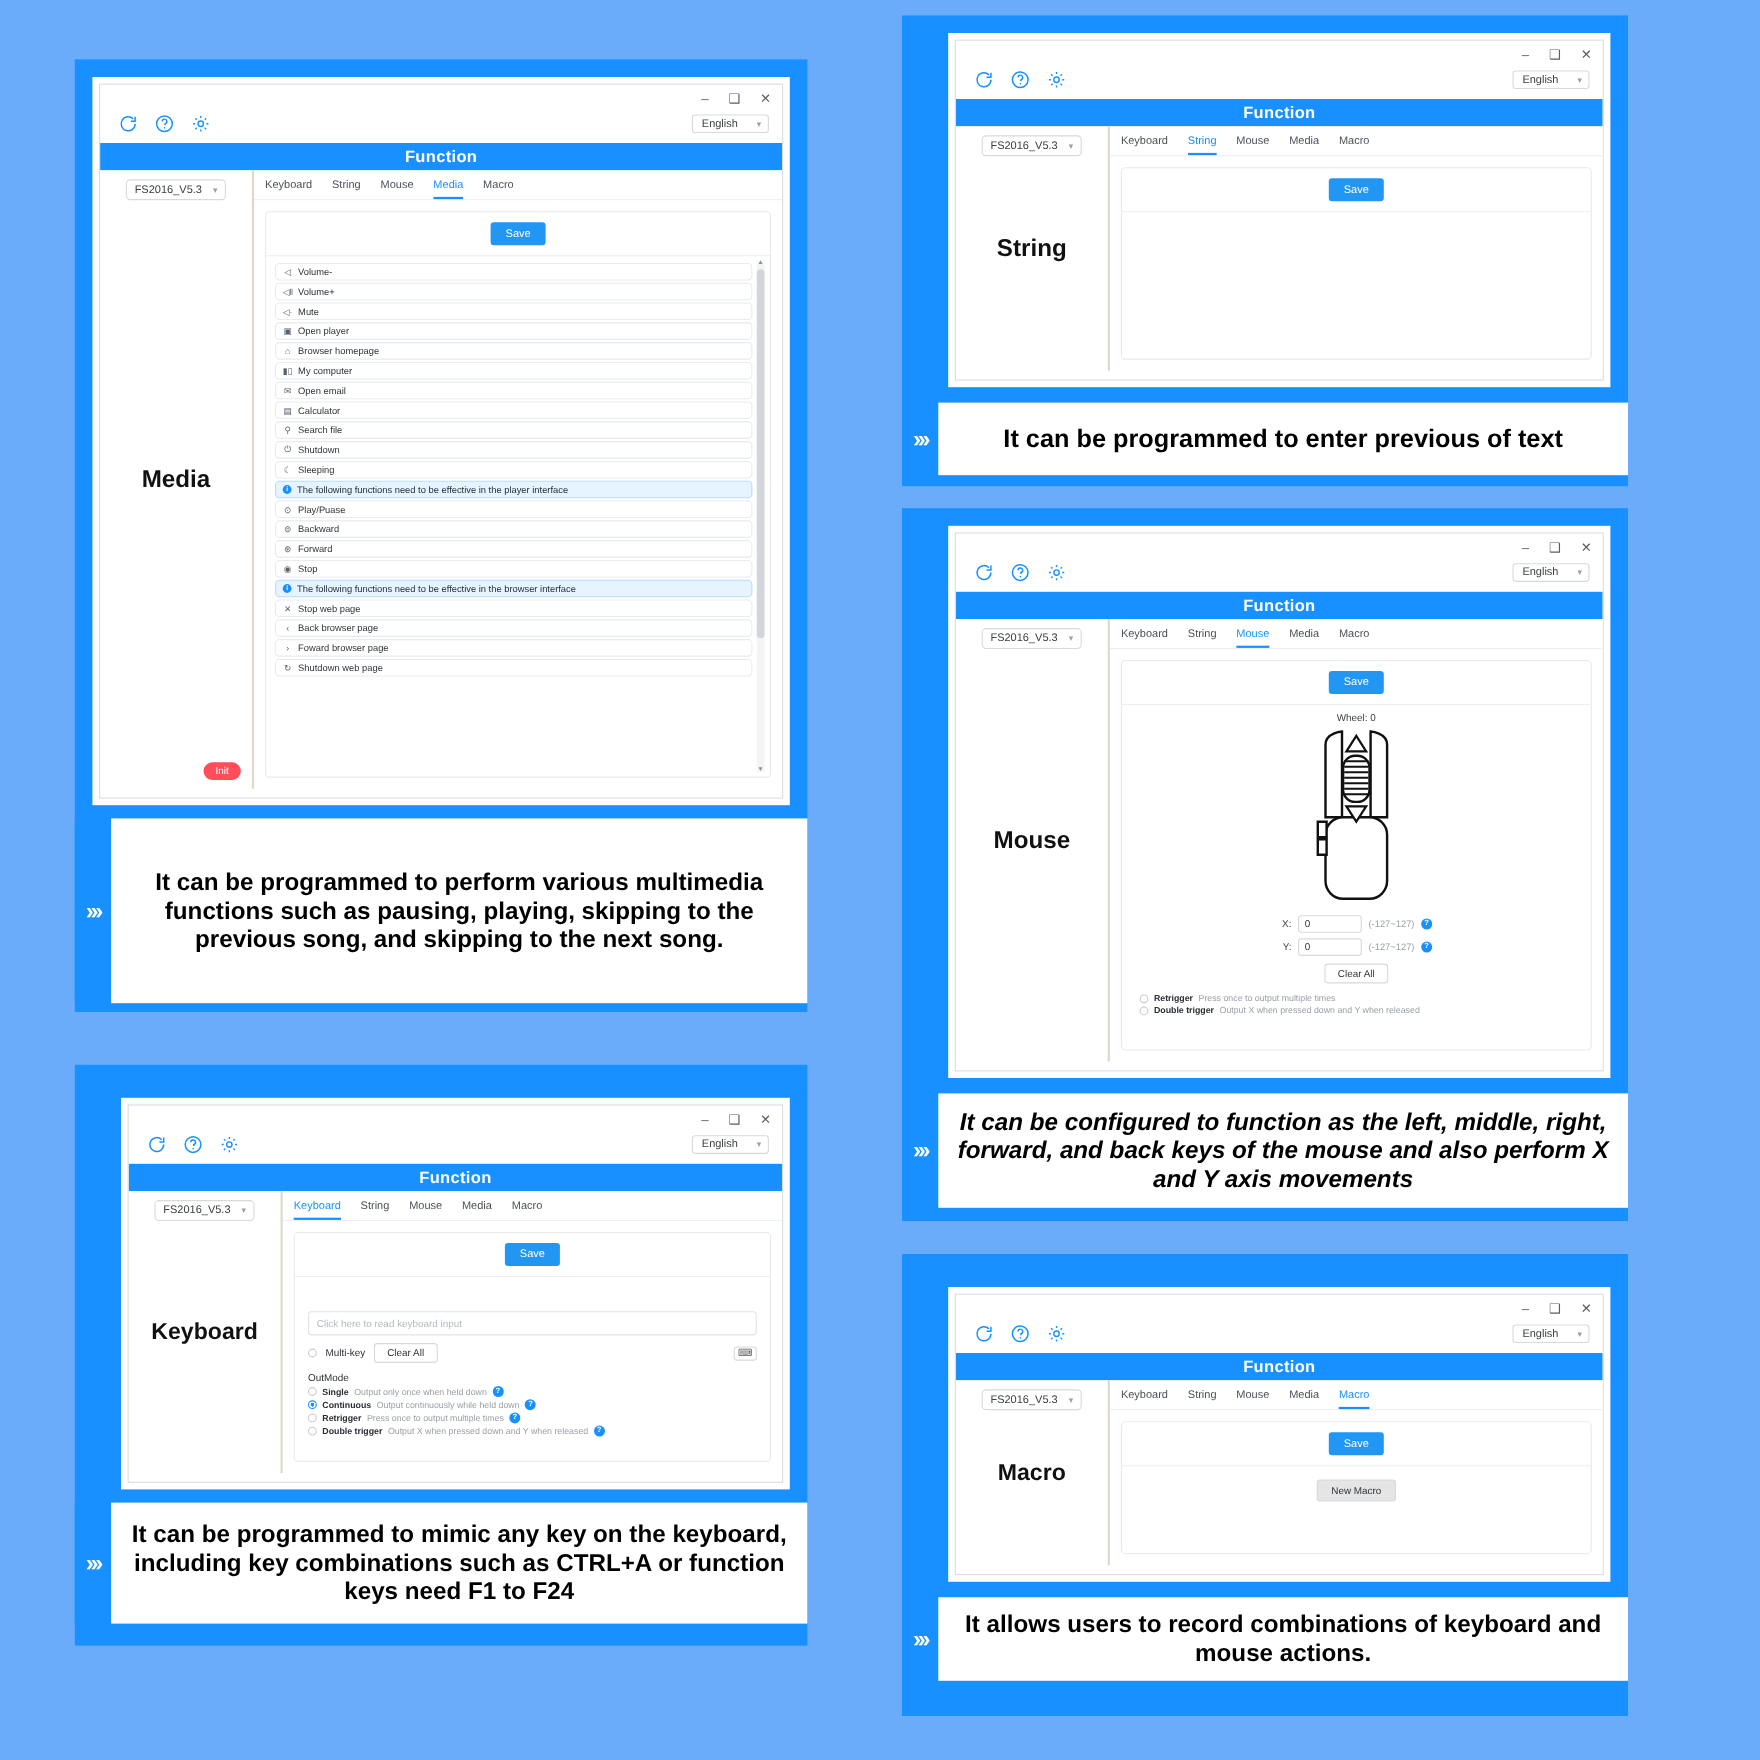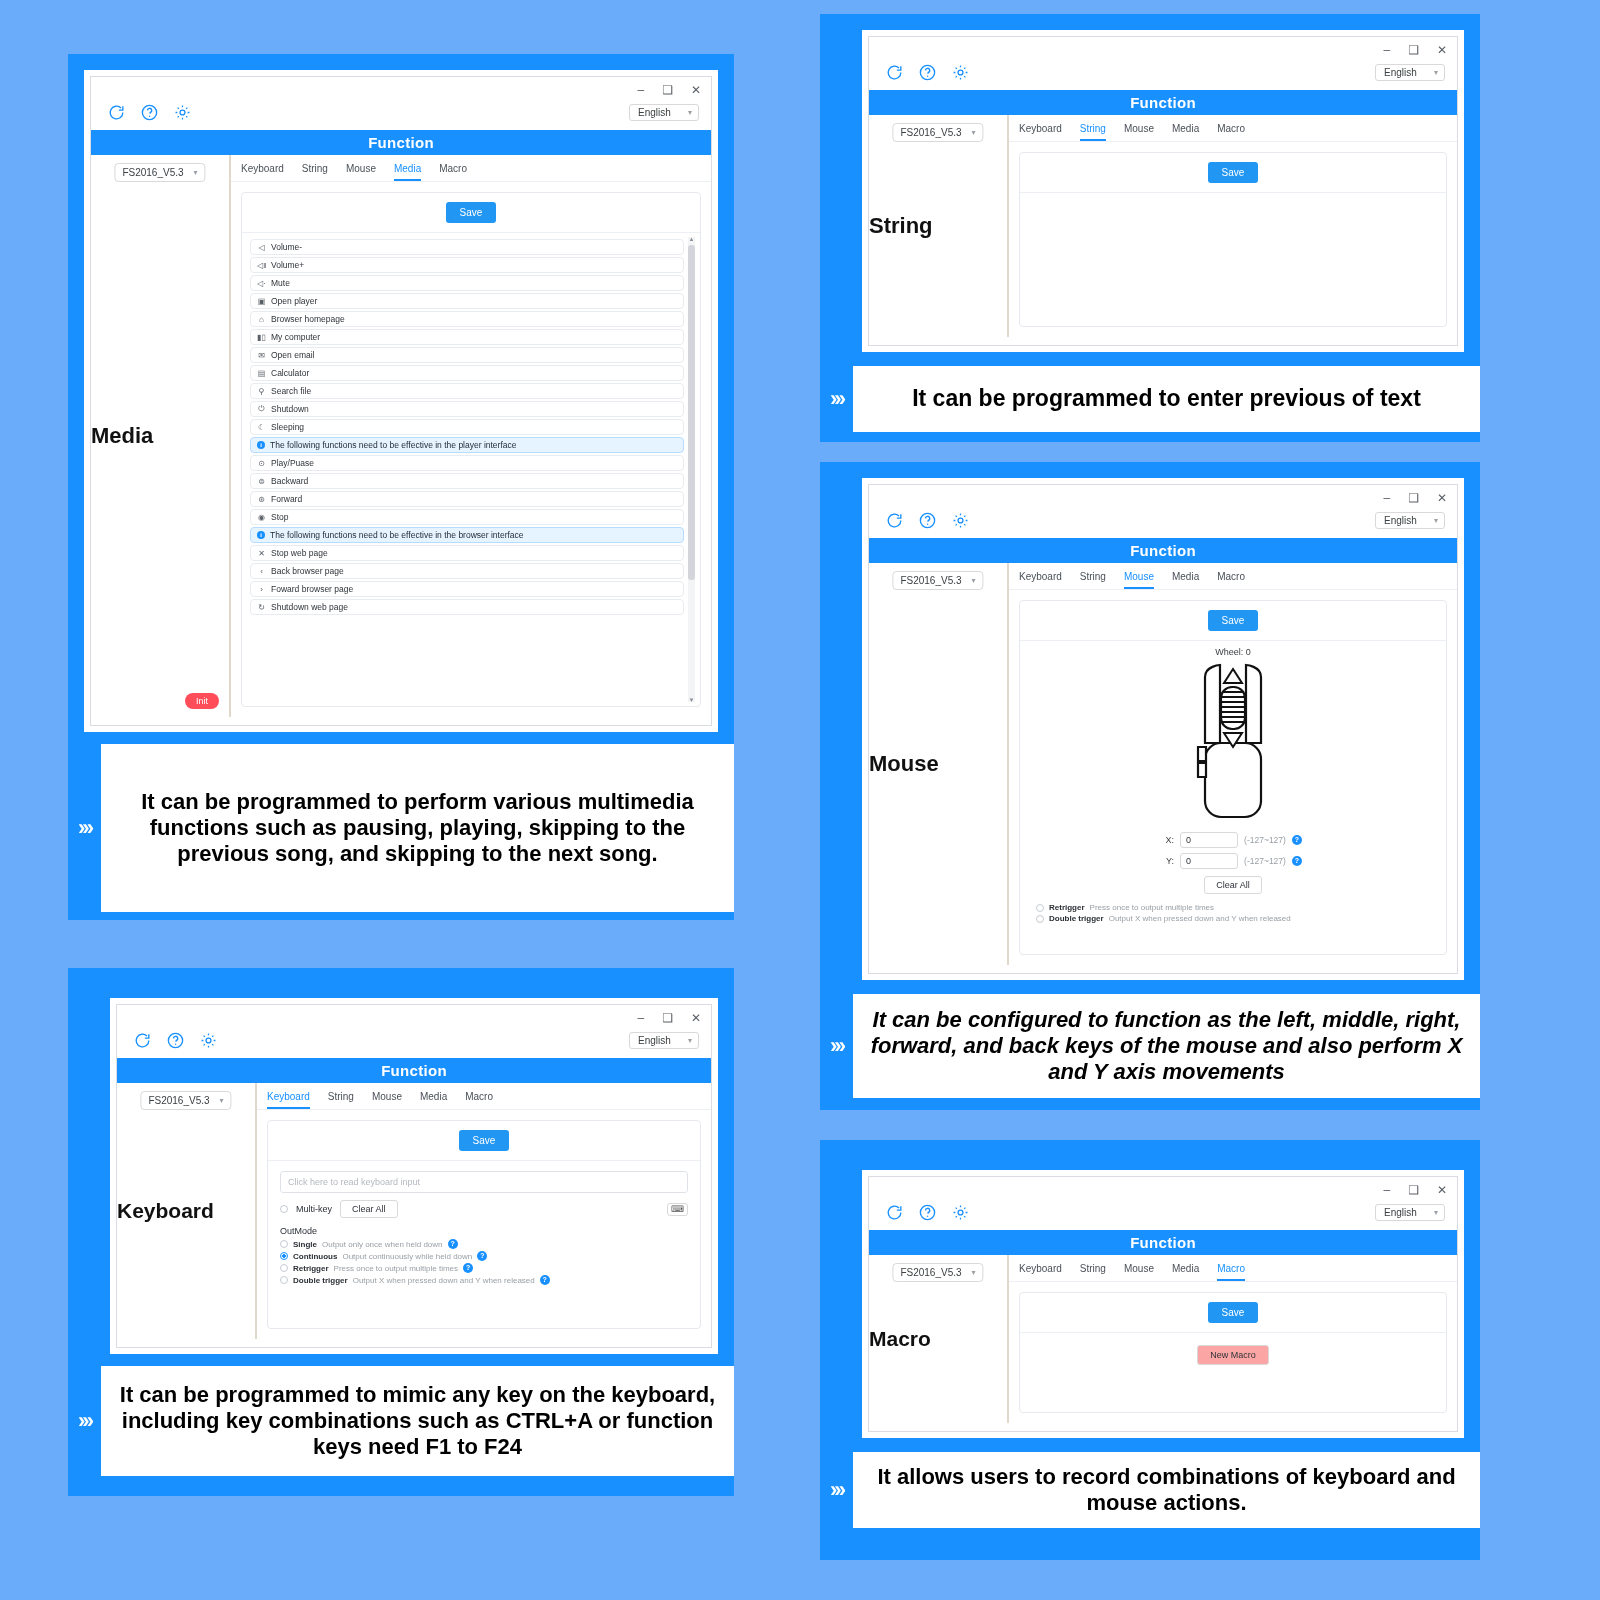--- a/index.html
+++ b/index.html
@@ -37,21 +37,21 @@
     min-width: 70px; justify-content: space-between;
   }
   .caret { color: #9aa0a6; font-size: 8px; }
 
   .fnbar {
     background: #1890ff; color: #fff; text-align: center;
     font-weight: bold; letter-spacing: .3px;
   }
   .body-row { display: flex; background: #fff; }
   .leftpane {
-    position: relative; display: flex; align-items: center; justify-content: flex-start;
+    position: relative; display: flex; align-items: center; justify-content: center;
     border-right: 2px solid #8a6d3b44;
     background: #fff;
   }
   .leftpane .devsel {
     position: absolute; top: 8px; left: 50%; transform: translateX(-50%);
     border: 1px solid #d9d9d9; border-radius: 4px; background: #fff;
     font-size: 10px; color: #3c4043; padding: 3px 7px;
     display: flex; align-items: center; gap: 10px; white-space: nowrap;
   }
   .bigword { font-weight: bold; color: #111; }
@@ -110,28 +110,28 @@
   .clearall { border: 1px solid #d9d9d9; border-radius: 3px; font-size: 9px; padding: 3px 11px; margin-top: 7px; color: #2f3338; background:#fff;}
   .optlist { align-self: stretch; margin-top: 9px; padding-left: 6px; }
   .optrow { display: flex; align-items: center; gap: 5px; font-size: 8px; margin-bottom: 2px; }
   .radio { width: 8px; height: 8px; border-radius: 50%; border: 1px solid #c6cbd2; flex: none; background:#fff;}
   .radio.on { border-color: #1890ff; background: radial-gradient(circle, #1890ff 0 38%, #fff 42%); }
   .optname { font-weight: bold; color: #2b2f35; }
   .optdesc { color: #9aa0a6; }
 
   
   .kbbody { padding: 10px 12px 6px; }
-  .kbinput { border: 1px solid #dfe3e8; border-radius: 3px; font-size: 9px; color: #b4b9c0; padding: 5px 7px; background:#fff;}
+  .kbinput { border: 1px solid #dfe3e8; border-radius: 3px; font-size: 9px; color: #b4b9c0; padding: 5px 7px; background:#fff;margin-top:21px;}
   .kbopts { display: flex; align-items: center; gap: 8px; margin-top: 7px; font-size: 9px; color: #2b2f35; }
   .kbicon { margin-left: auto; border: 1px solid #d9d9d9; border-radius: 3px; padding: 1px 3px; font-size: 9px; color: #555; line-height: 1; background:#fff;}
   .outmode { font-size: 9px; color: #2b2f35; margin-top: 8px; }
 
   
   .macrobody { padding: 12px 0; display: flex; justify-content: center; }
-  .newmacro { border: 1px solid #d9d9d9; border-radius: 3px; font-size: 9px; padding: 4px 12px; color: #2f3338; background:#fca5a5;}
+  .newmacro { border: 1px solid #d9d9d9; border-radius: 3px; font-size: 9px; padding: 4px 12px; color: #2f3338; background:#e5e5e5;}
 
   
   .capwrap { display: flex; align-items: center; background: #1890ff; }
   .chev { color: #fff; font-size: 22px; font-weight: bold; padding: 0 10px; letter-spacing: -3px; flex: none; }
   .caption {
     background: #fff; flex: 1; text-align: center; font-weight: bold;
     color: #000; line-height: 1.18; padding: 10px 8px;
   }
 
   

